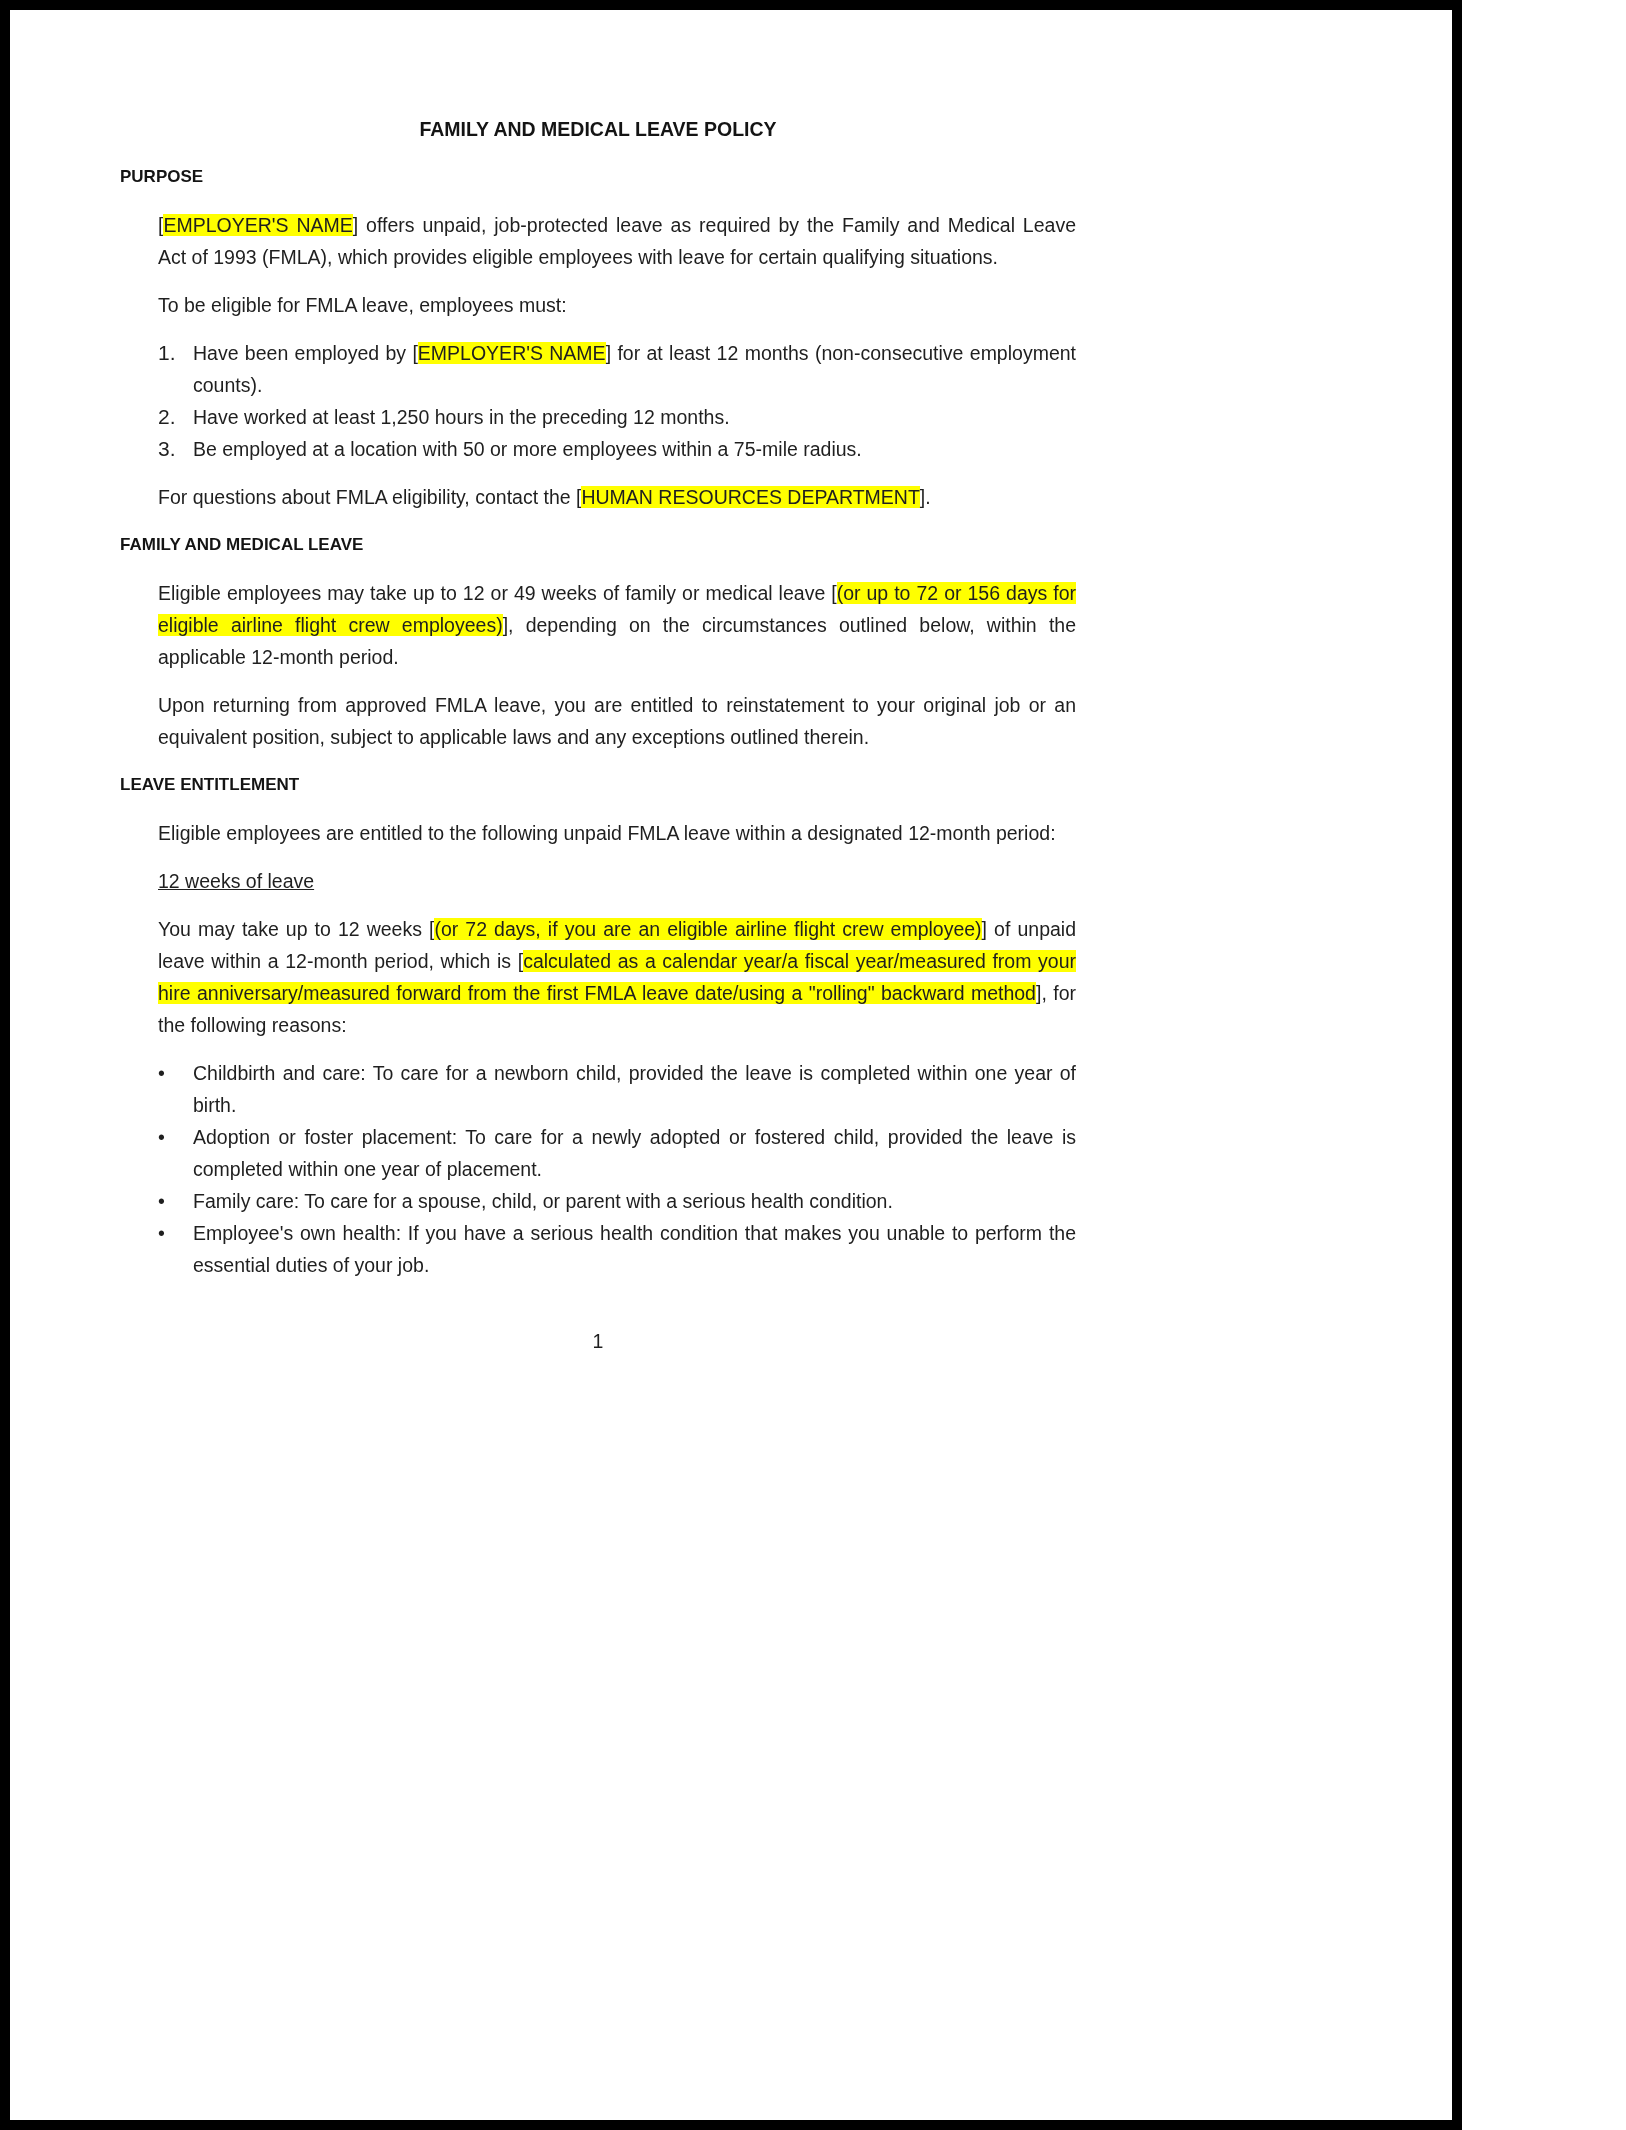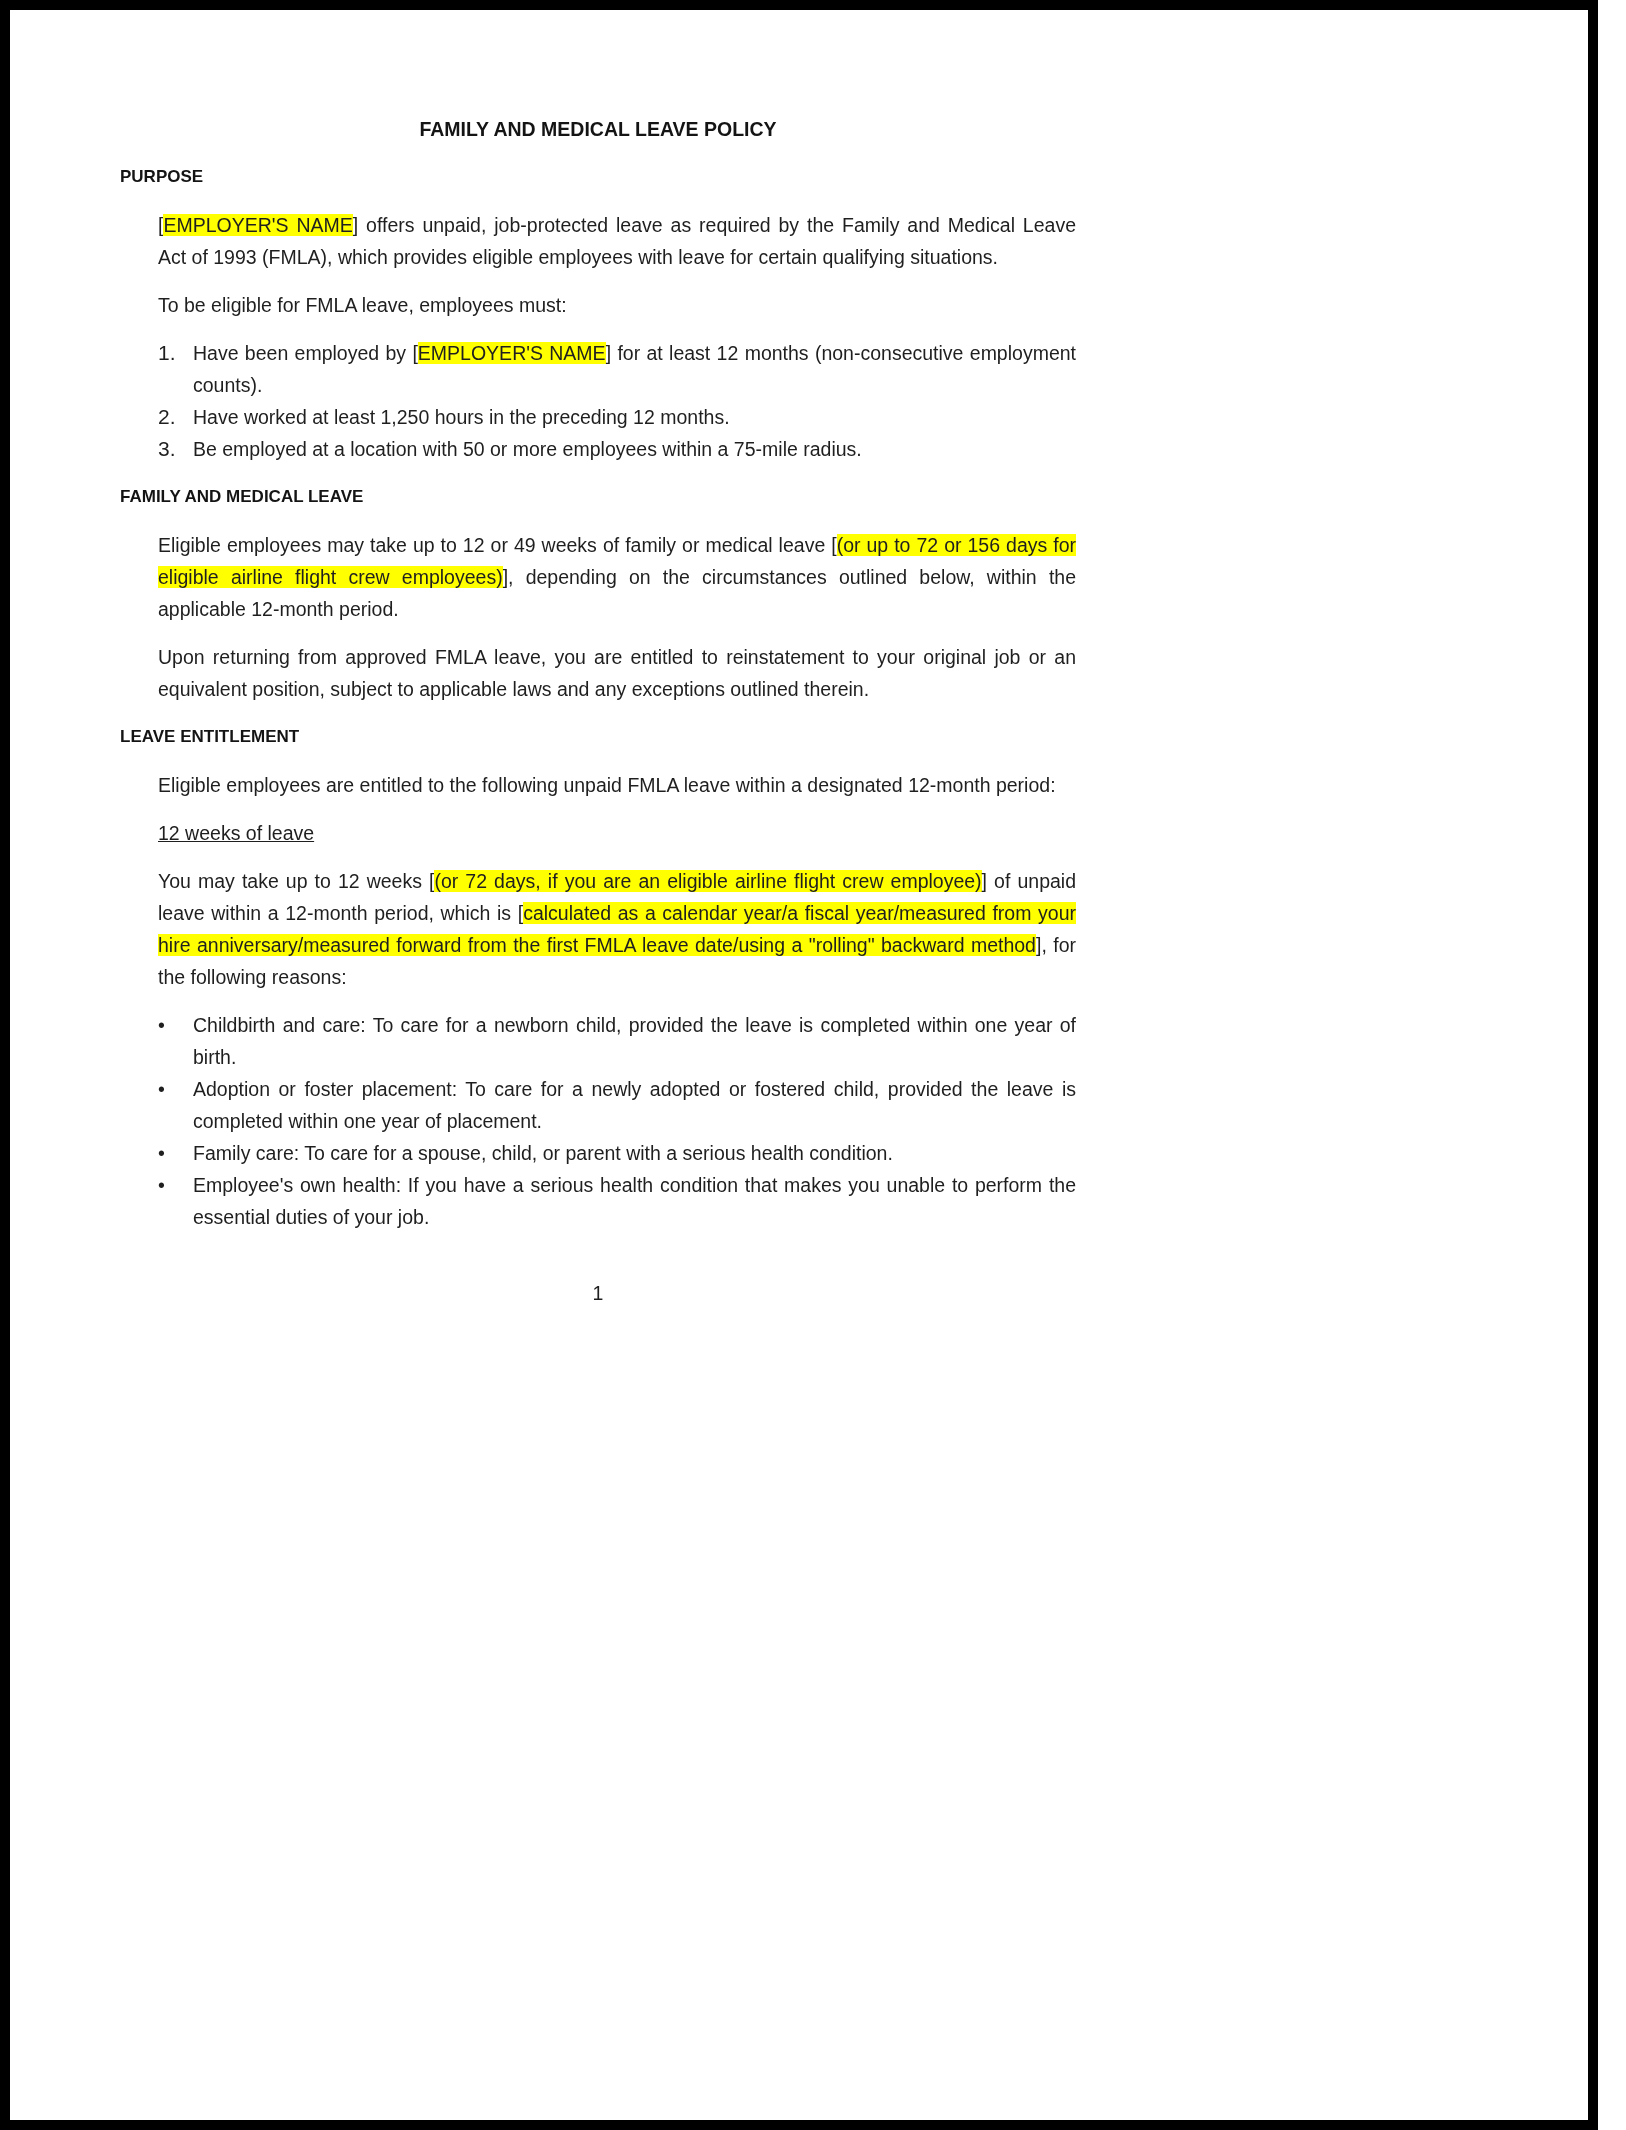--- a/index.html
+++ b/index.html
@@ -2,21 +2,21 @@
 <html style="--hl: #ffff00;"><head>
 <meta charset="utf-8">
 <style>
   * { margin: 0; padding: 0; box-sizing: border-box; }
   html, body { background: #ffffff; }
   body {
     font-family: "Liberation Sans", "DejaVu Sans", sans-serif;
     color: #1f1f1f;
   }
   .page {
-    width: 1598px;
+    width: 1462px;
     height: 2130px;
     border: 10px solid #000000;
     background: #ffffff;
     position: relative;
     overflow: hidden;
   }
   .content {
     margin: 103px 0 0 110px;
     width: 956px;
     font-size: 19.5px;
@@ -96,20 +96,21 @@
       <li class="doc-li">
         <span class="marker num-marker">2.</span>
         <span class="li-text"><span>Have worked at least 1,250 hours in the preceding 12 months.</span></span>
       </li>
       <li class="doc-li">
         <span class="marker num-marker">3.</span>
         <span class="li-text"><span>Be employed at a location with 50 or more employees within a 75-mile radius.</span></span>
       </li>
     </ol>
 
+    <p class="para just"><span>For questions about FMLA eligibility, contact the [</span><span class="hl">HUMAN RESOURCES DEPARTMENT</span><span>].</span></p>
 
     <h2 class="sec-heading">FAMILY AND MEDICAL LEAVE</h2>
 
     <p class="para just"><span>Eligible employees may take up to 12 or 49 weeks of family or medical leave [</span><span class="hl">(or up to 72 or 156 days for eligible airline flight crew employees)</span><span>], depending on the circumstances outlined below, within the applicable 12-month period.</span></p>
 
 
     <p class="para just"><span>Upon returning from approved FMLA leave, you are entitled to reinstatement to your original job or an equivalent position, subject to applicable laws and any exceptions outlined therein.</span></p>
 
     <h2 class="sec-heading">LEAVE ENTITLEMENT</h2>
 

